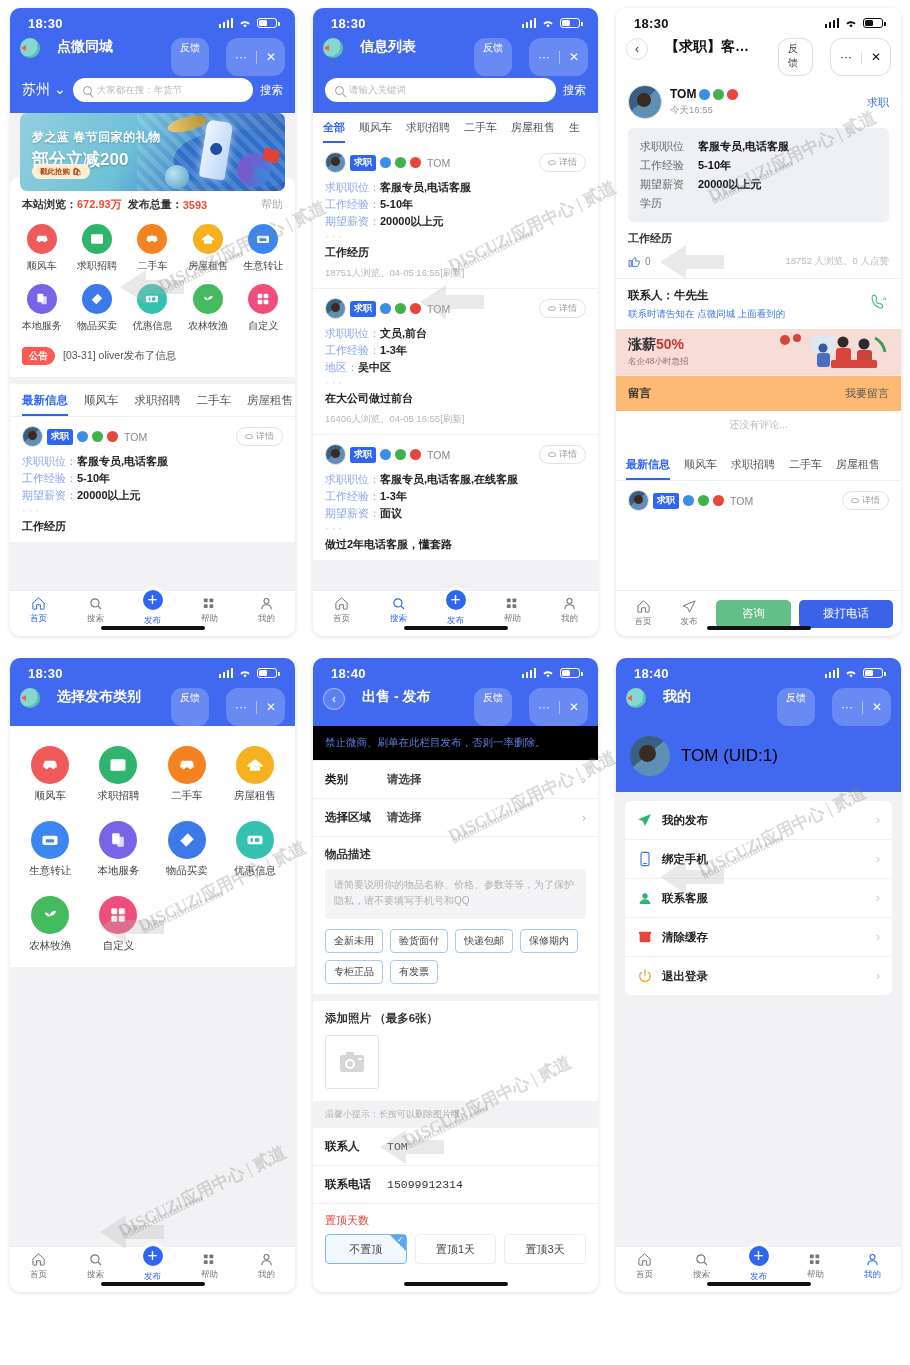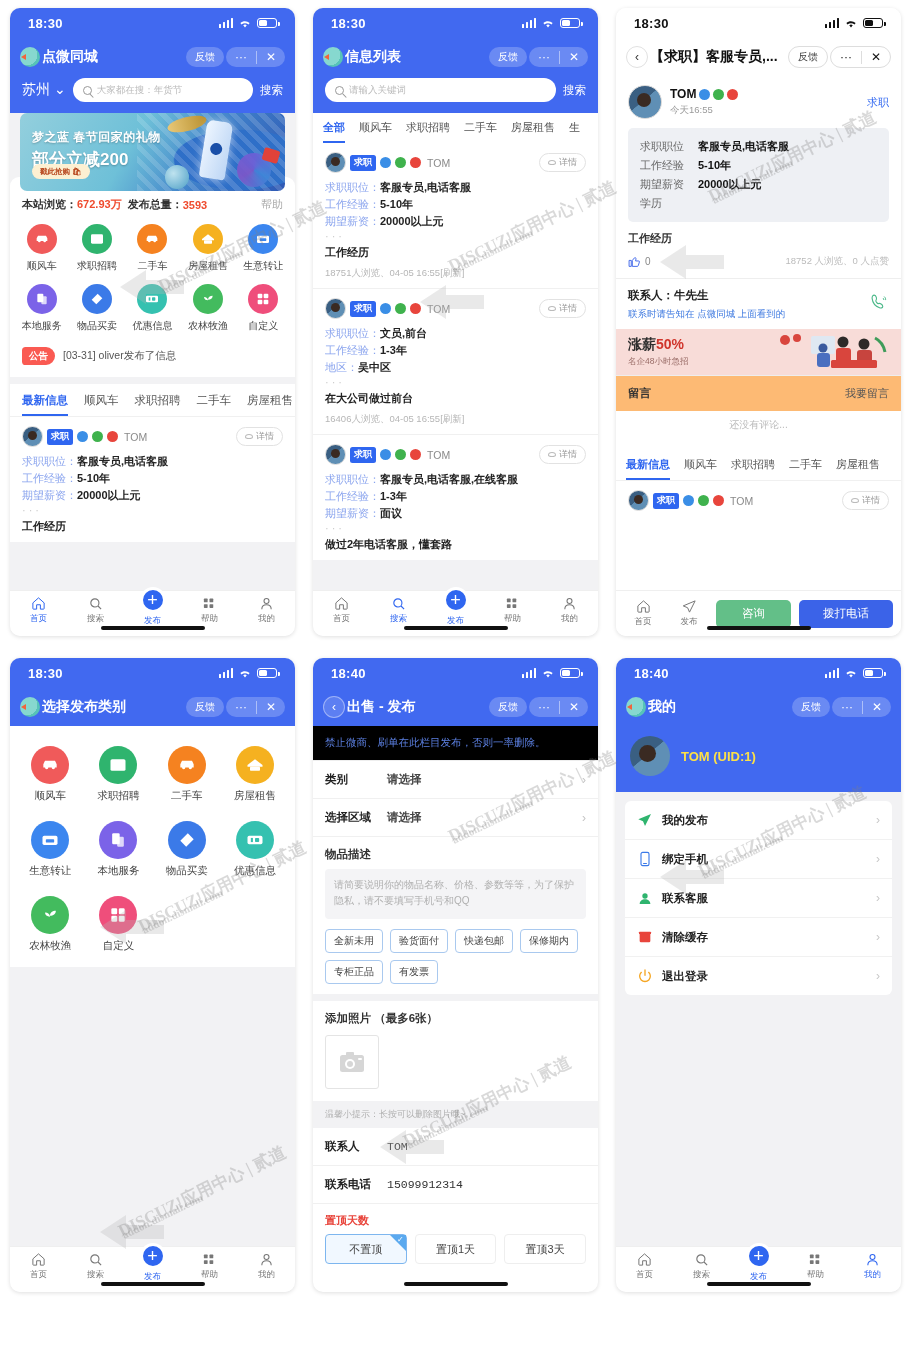--- a/index.html
+++ b/index.html
@@ -47,22 +47,22 @@
   .bars i:nth-child(1){height:4px}.bars i:nth-child(2){height:6px}
   .bars i:nth-child(3){height:8px}.bars i:nth-child(4){height:10px}
   .batt { width: 20px; height: 10px; border: 1.3px solid currentColor;
           border-radius: 3px; position: relative; }
   .batt::after { content:""; position:absolute; right:-3.5px; top:3px;
           width:2px;height:4px;background:currentColor;border-radius:0 1px 1px 0;}
   .batt b { position:absolute; left:1.3px; top:1.3px; bottom:1.3px;
           width:8px; background: currentColor; border-radius:1.5px; display:block;}
 
   
-  .navbar { height: 38px; display:flex; align-items:center;
-            padding: 0 10px 0 10px; gap: 2px; }
+  .navbar { height: 38px; display:flex; 
+            padding: 0 10px 0 10px; gap: 17px; }
   .navbar.blue { background:#4169f0; color:#fff; }
   .navbar.white { background:#fff; color:#111; }
   .nav-logo { width: 20px; height: 20px; border-radius: 50%;
       background: radial-gradient(circle at 35% 40%, #86d8cf 0 58%, #57c3b8 59% 100%);
       display:flex;align-items:center;justify-content:center;
       font-size:5px; color:#fff; flex:0 0 auto; position:relative;}
   .nav-logo::before{content:"";position:absolute;left:1px;top:7px;width:5px;height:6px;
       background:#f2643c;clip-path:polygon(0 50%,100% 0,100% 100%);}
   .nav-title { font-size: 14px; font-weight: bold; flex:1 1 auto;
       white-space:nowrap; overflow:hidden; text-overflow:ellipsis; }
@@ -256,34 +256,34 @@
   .chips { background:#fff; padding:0 12px 10px 12px; display:flex; flex-wrap:wrap; gap:7px;
      border-bottom:7px solid #f2f2f4;}
   .chip { border:1px solid #a9c9ef; border-radius:4px; font-size:10px; color:#444;
      padding:4px 8px; }
   .photorow { background:#fff; padding:10px 12px 12px 12px;}
   .photorow .tt { font-size:11.5px; font-weight:bold; }
   .photobox { margin-top:9px; width:54px; height:54px; border:1px solid #e4e4e4;
      border-radius:3px; display:flex; align-items:center; justify-content:center;}
   .tiphint { background:#f2f2f4; padding:7px 12px; font-size:9px; color:#b0b0b0;}
   .redlabel { background:#fff; padding:9px 12px 6px 12px; font-size:11px; color:#e8433a;
-     font-weight:bold;}
+     font-weight:normal;}
   .topopts { background:#fff; padding:0 12px 14px 12px; display:flex; gap:8px;}
   .topopt { flex:1; height:30px; border:1px solid #eee; border-radius:4px;
      display:flex;align-items:center;justify-content:center; font-size:11px; color:#444;
      position:relative;}
   .topopt.on { border-color:#7db6ef; background:#f1f8ff; }
   .topopt.on::after{content:"";position:absolute;right:0;top:0;border-width:0 16px 16px 0;
      border-style:solid;border-color:transparent #5aa9ef transparent transparent;}
   .topopt.on .ck{position:absolute;right:2px;top:0px;color:#fff;font-size:8px;z-index:2;}
 
   
   .profhead { background:#4169f0; padding:10px 14px 16px 14px; display:flex;
      align-items:center; gap:11px; }
-  .profhead .nm { color:#fde047; font-size:13px; font-weight:bold;}
+  .profhead .nm { color:#000000; font-size:17px; font-weight:normal;}
   .profhead .avatar { width:40px;height:40px;border:none;}
   .profhead .avatar::after{left:9px;top:9px;width:17px;height:17px;}
   .menucard { background:#fff; margin:9px 9px 0 9px; border-radius:6px; overflow:hidden;}
   .mitem { display:flex; align-items:center; gap:9px; padding:11px 12px;
      border-bottom:1px solid #f1f1f1; font-size:11.5px; font-weight:bold; color:#222;}
   .mitem:last-child { border-bottom:none; }
   .mitem .chev { margin-left:auto; color:#c8c8c8; font-size:12px; font-weight:normal;}
   .mitem svg { width:16px; height:16px; }
 
   

